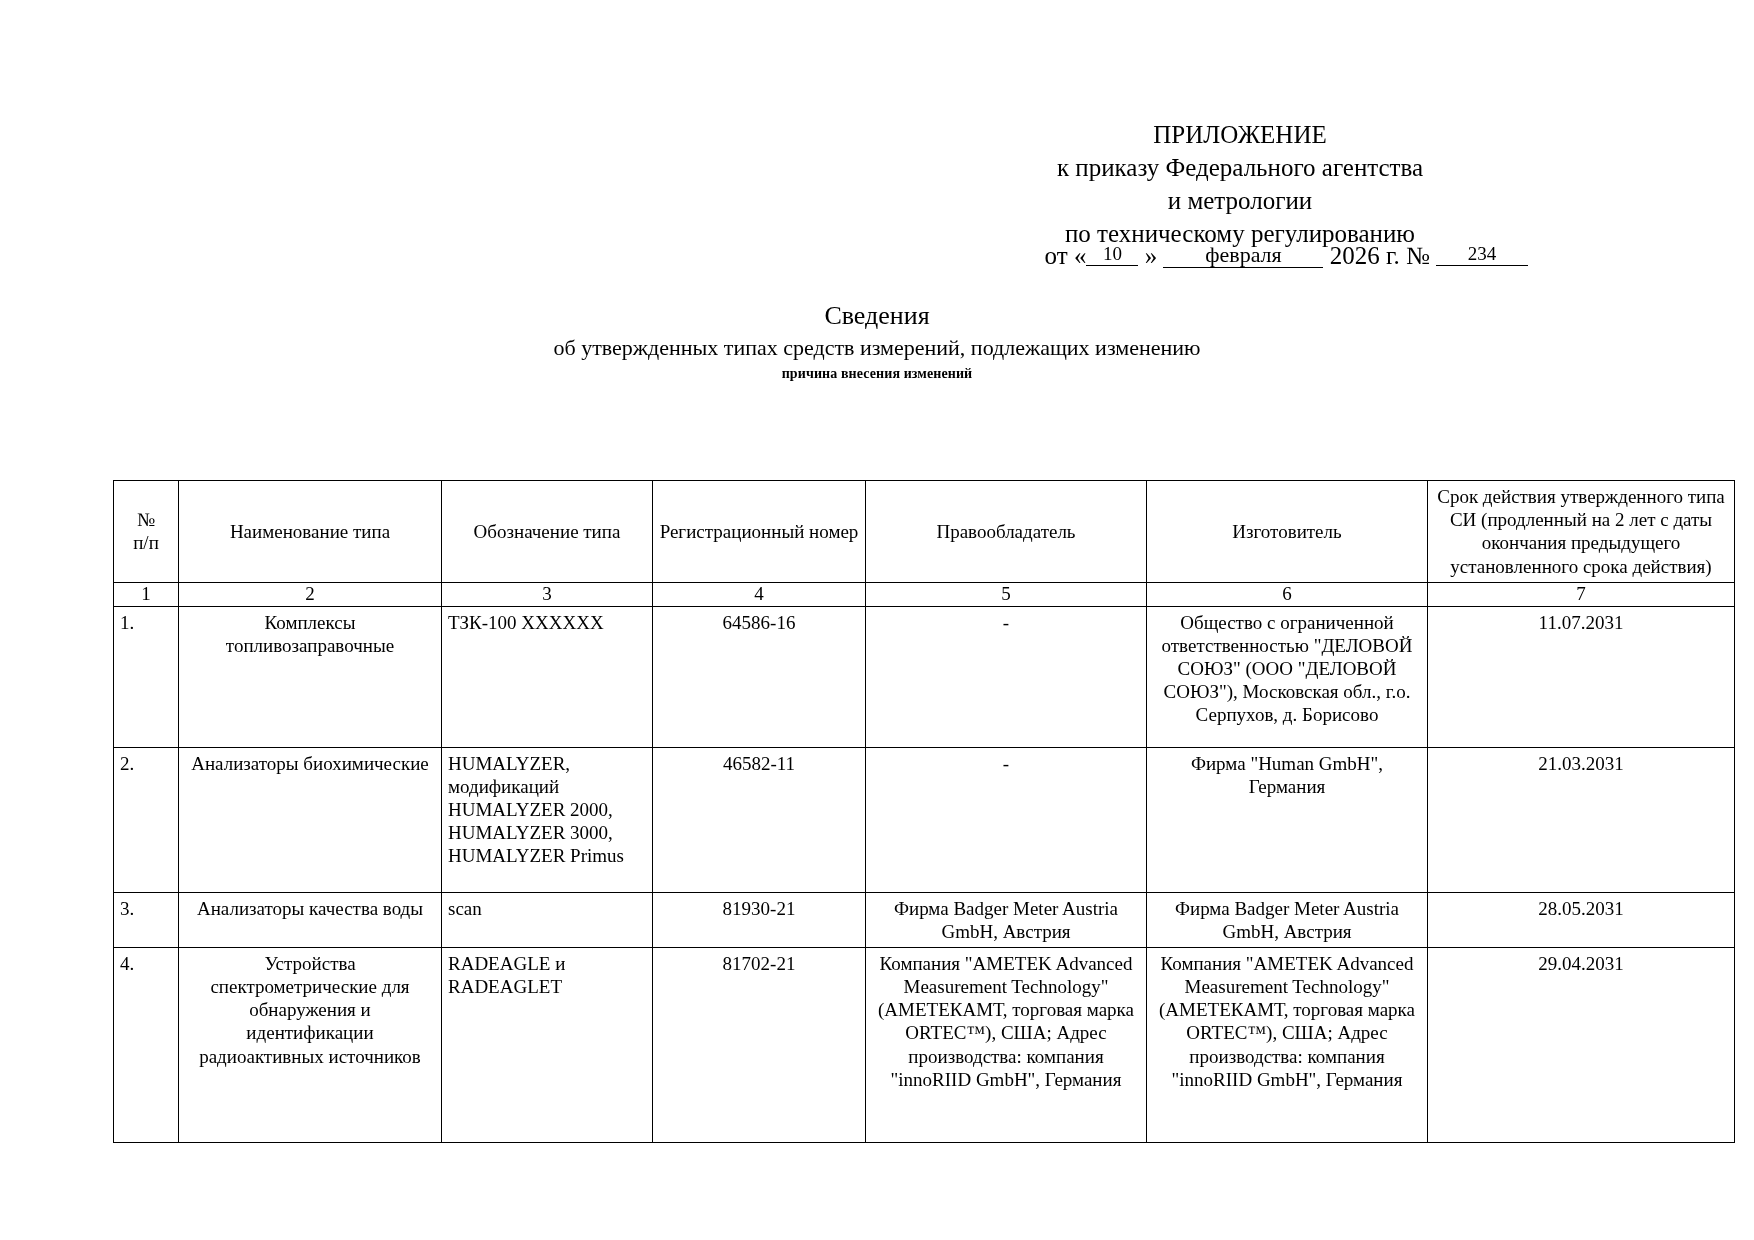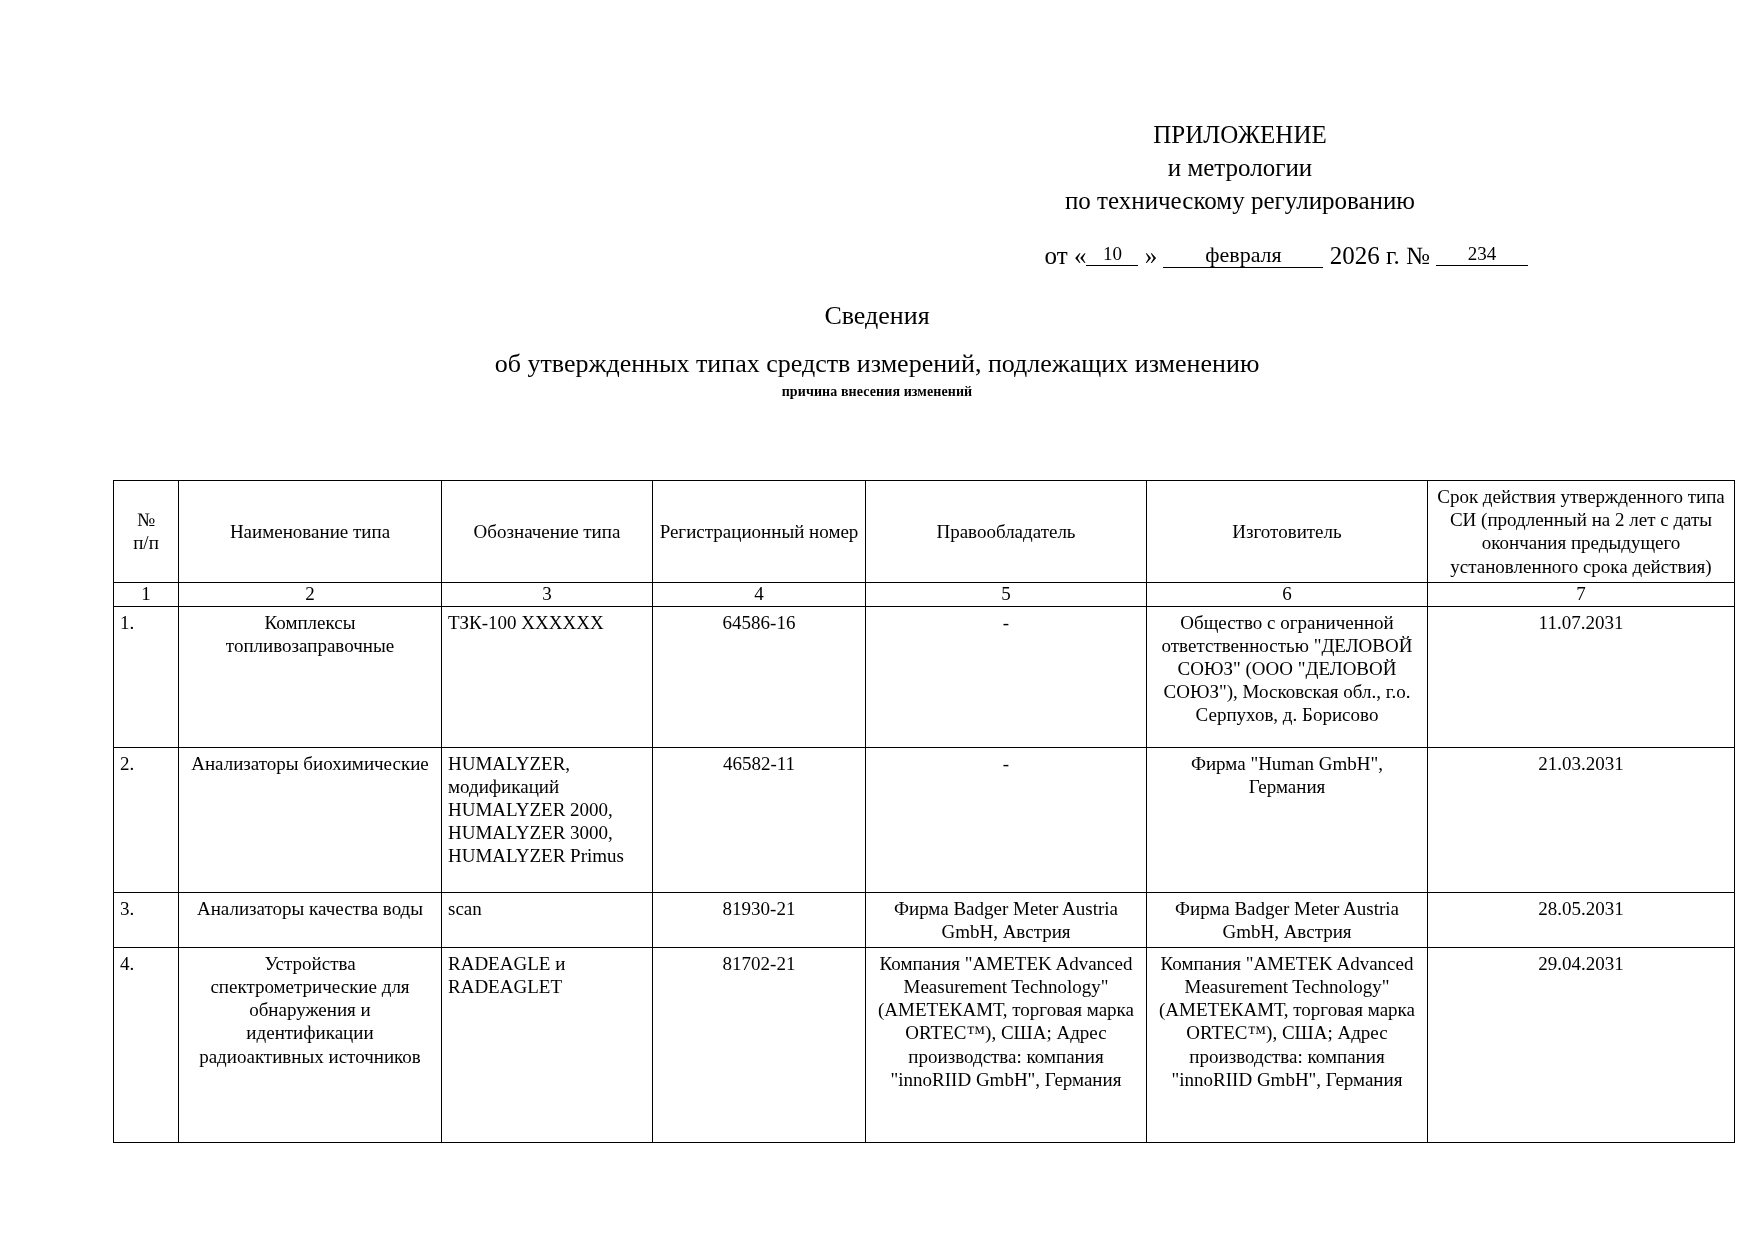--- a/index.html
+++ b/index.html
@@ -66,24 +66,24 @@
   .title-block {
     position: absolute;
     top: 300px;
     left: 0;
     width: 1754px;
     text-align: center;
   }
   .title-1 {
     font-size: 26px;
     line-height: 1.25;
-    margin-bottom: 14px;
+    margin-bottom: 1px;
   }
   .title-2 {
-    font-size: 26px;
+    font-size: 22px;
     line-height: 1.3;
   }
   .title-3 {
     font-size: 26px;
     line-height: 1.3;
     display: inline-block;
     border-bottom: 1.6px solid #000;
     padding-bottom: 1px;
   }
   .caption-small {
@@ -148,20 +148,21 @@
 
   .nowrapcell { white-space: nowrap; }
 </style>
 </head>
 <body>
 
 <div class="page">
 
   <div class="doc-header">
     <div class="line">ПРИЛОЖЕНИЕ</div>
+    <div class="line">к приказу Федерального агентства</div>
     <div class="line">и метрологии</div>
     <div class="line">по техническому регулированию</div>
   </div>
 
   <div class="order-line">
     <span>от «</span><span class="fill day">10</span>
     <span>»</span>
     <span class="fill month">февраля</span>
     <span>2026 г. №</span>
     <span class="fill num">234</span>

